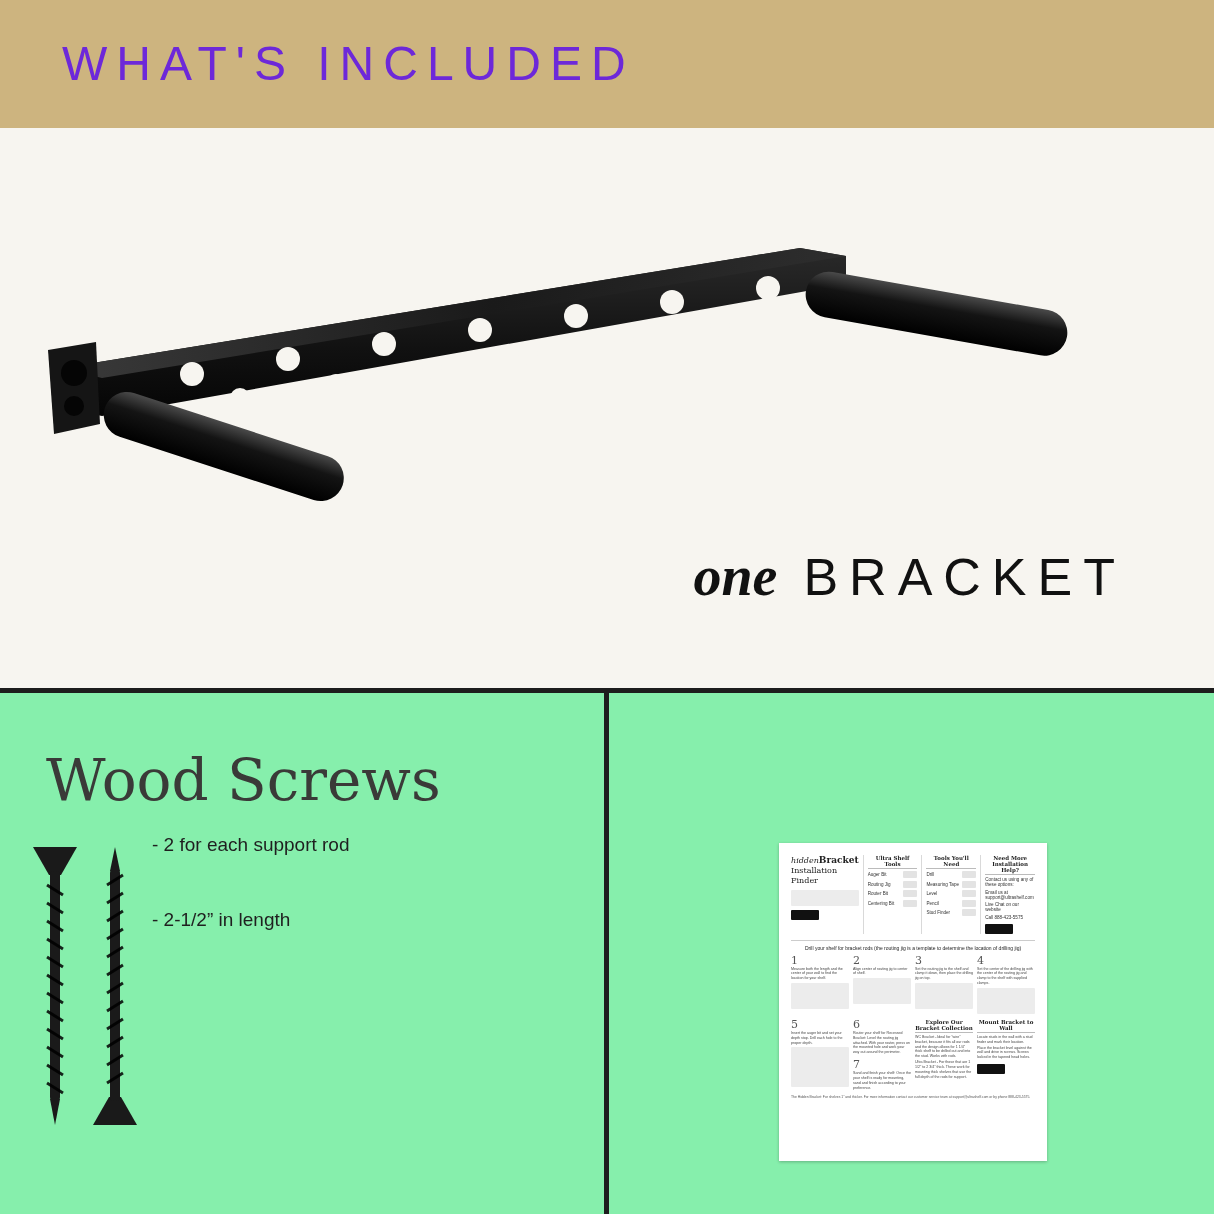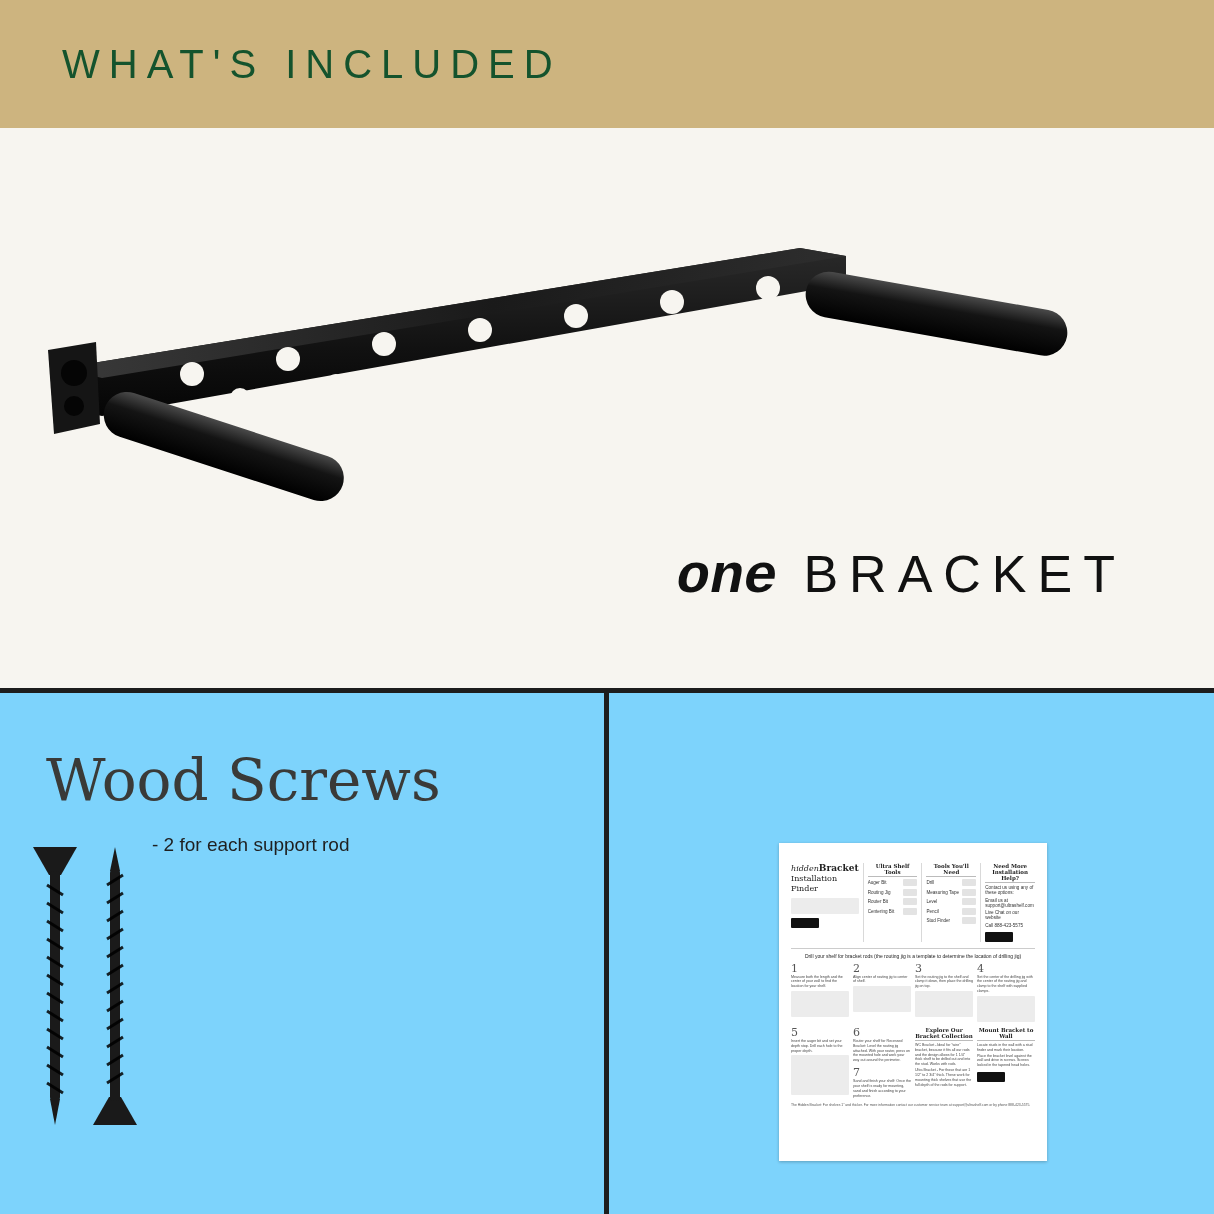--- a/index.html
+++ b/index.html
@@ -25,23 +25,23 @@
     position: absolute;
     left: 0;
     top: 0;
     width: 1214px;
     height: 128px;
     background: #cdb47f;
     display: flex;
     align-items: center;
   }
   .header-title {
-    color: #14532d;
+    color: #6d28d9;
     font-family: "Liberation Sans", sans-serif;
-    font-size: 40px;
+    font-size: 48px;
     font-weight: 400;
     letter-spacing: 9px;
     padding-left: 62px;
     line-height: 1;
   }
 
   
   .product-panel {
     position: absolute;
     left: 0;
@@ -59,21 +59,21 @@
   }
   .product-caption {
     position: absolute;
     right: 88px;
     top: 416px;
     display: flex;
     align-items: baseline;
     color: #111111;
   }
   .caption-one {
-    font-family: Liberation Mono, monospace;
+    font-family: Liberation Serif, serif;
     font-style: italic;
     font-size: 56px;
     font-weight: 700;
     letter-spacing: 0px;
     margin-right: 26px;
   }
   .caption-bracket {
     font-family: "Liberation Sans", sans-serif;
     font-size: 52px;
     font-weight: 300;
@@ -96,21 +96,21 @@
     width: 5px;
     height: 521px;
     background: #1d1d1d;
   }
 
   
   .panel-left, .panel-right {
     position: absolute;
     top: 693px;
     height: 521px;
-    background: #7dd3fc;
+    background: #86efac;
     box-sizing: border-box;
   }
   .panel-left { left: 0; width: 604px; }
   .panel-right { left: 609px; width: 605px; }
 
   .panel-heading {
     font-family: "DejaVu Serif", serif;
     font-weight: 400;
     color: #3a3a38;
     font-size: 58px;
@@ -174,21 +174,21 @@
     font-size: 8px;
     color: #222;
     line-height: 1.25;
   }
   .g-title b { font-size: 9px; }
   .g-title i { font-style: italic; }
   .g-topgrid {
     display: grid;
     grid-template-columns: 1fr 1fr 1fr 1fr;
     gap: 4px;
-    margin-top: 10px;
+    margin-top: 2px;
   }
   .g-col {
     border-left: 1px solid #d9d9d9;
     padding-left: 4px;
   }
   .g-col:first-child { border-left: none; padding-left: 0; }
   .g-colhead {
     font-family: "DejaVu Serif", serif;
     font-size: 5.5px;
     font-weight: bold;
@@ -361,20 +361,21 @@
         <rect x="85" y="28" width="10" height="232" rx="4"></rect>
         <polygon points="85,30 95,30 90,6"></polygon>
       </g>
       <g stroke="#000" stroke-width="3" opacity="0.85">
         <path d="M82 44 L98 34 M82 62 L98 52 M82 80 L98 70 M82 98 L98 88 M82 116 L98 106 M82 134 L98 124 M82 152 L98 142 M82 170 L98 160 M82 188 L98 178 M82 206 L98 196 M82 224 L98 214 M82 242 L98 232" fill="none"></path>
       </g>
     </svg>
 
     <div class="bullets">
       <div class="bullet">-  2 for each support rod</div>
+      <div class="bullet">- 2-1/2” in length</div>
     </div>
   </div>
 
   <div class="panel-right">
 
     <div class="guide-sheet">
       <div class="guide-inner">
         <div class="g-topgrid">
           <div class="g-col">
             <div class="g-title">

